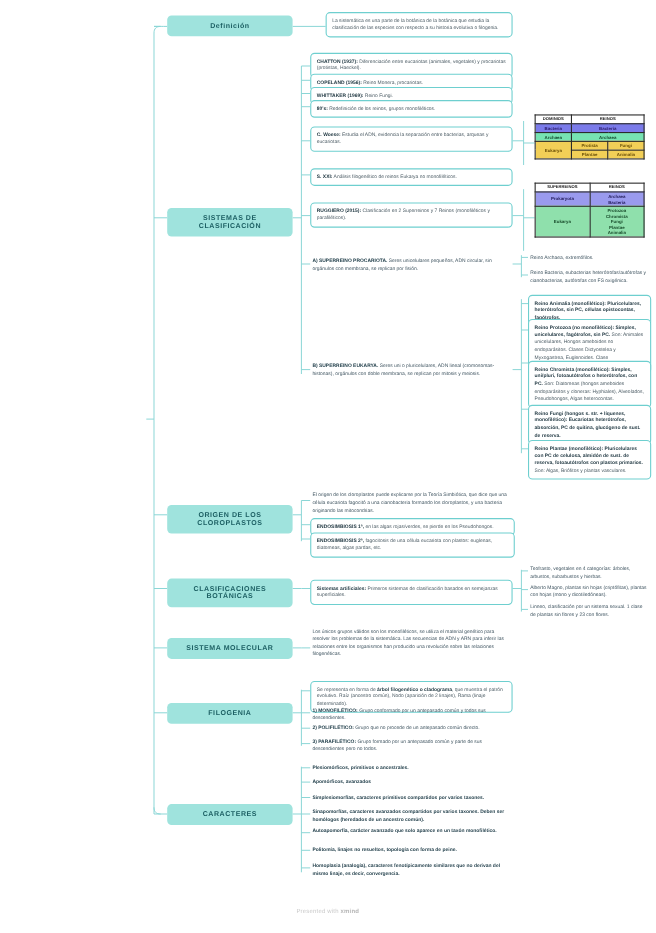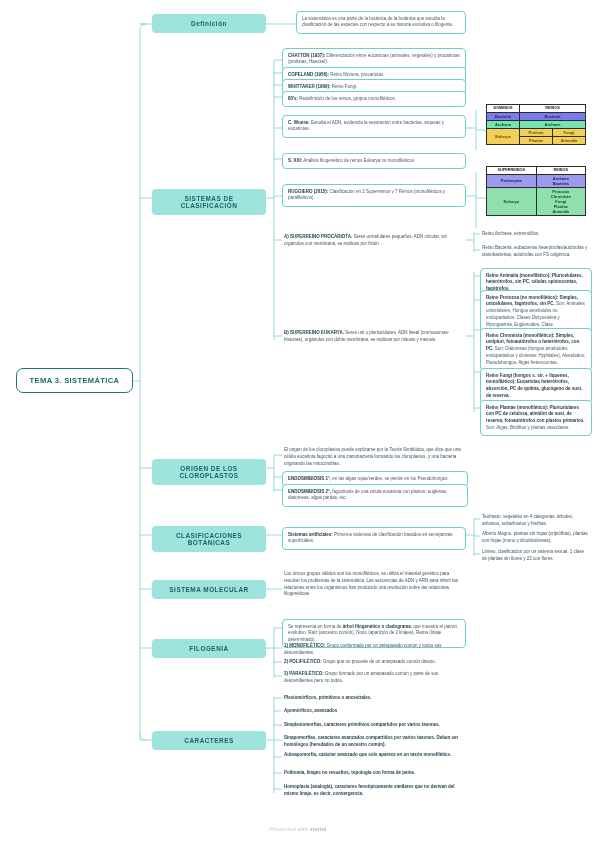--- a/index.html
+++ b/index.html
@@ -182,21 +182,20 @@
       <path d="M274 698 L282 698"></path>
       <path d="M274 711 L282 711"></path>
       <path d="M274 725 L282 725"></path>
       <path d="M274 740 L282 740"></path>
       <path d="M274 757 L282 757"></path>
       <path d="M274 773 L282 773"></path>
       <path d="M274 789 L282 789"></path>
     </g>
   </svg>
 
-  <div class="node root" style="left:16px; top:368px; width:117px;">TEMA 3. SISTEMÁTICA</div>
 
   <div class="node cat" style="left:152px; top:14px; width:114px;">Definición</div>
   <div class="node box" style="left:296px; top:11px; width:170px;">La sistemática es una parte de la botánica de la botánica que estudia la clasificación de las especies con respecto a su historia evolutiva o filogenia.</div>
 
   <div class="node cat" style="left:152px; top:189px; width:114px;">SISTEMAS DE CLASIFICACIÓN</div>
 
   <div class="node box" style="left:282px; top:48px; width:184px;">
     <span class="bold">CHATTON (1937):</span><span> Diferenciación entre eucariotas (animales, vegetales) y procariotas (protistas, Haeckel).</span>
   </div>
   <div class="node box" style="left:282px; top:67px; width:184px;">

